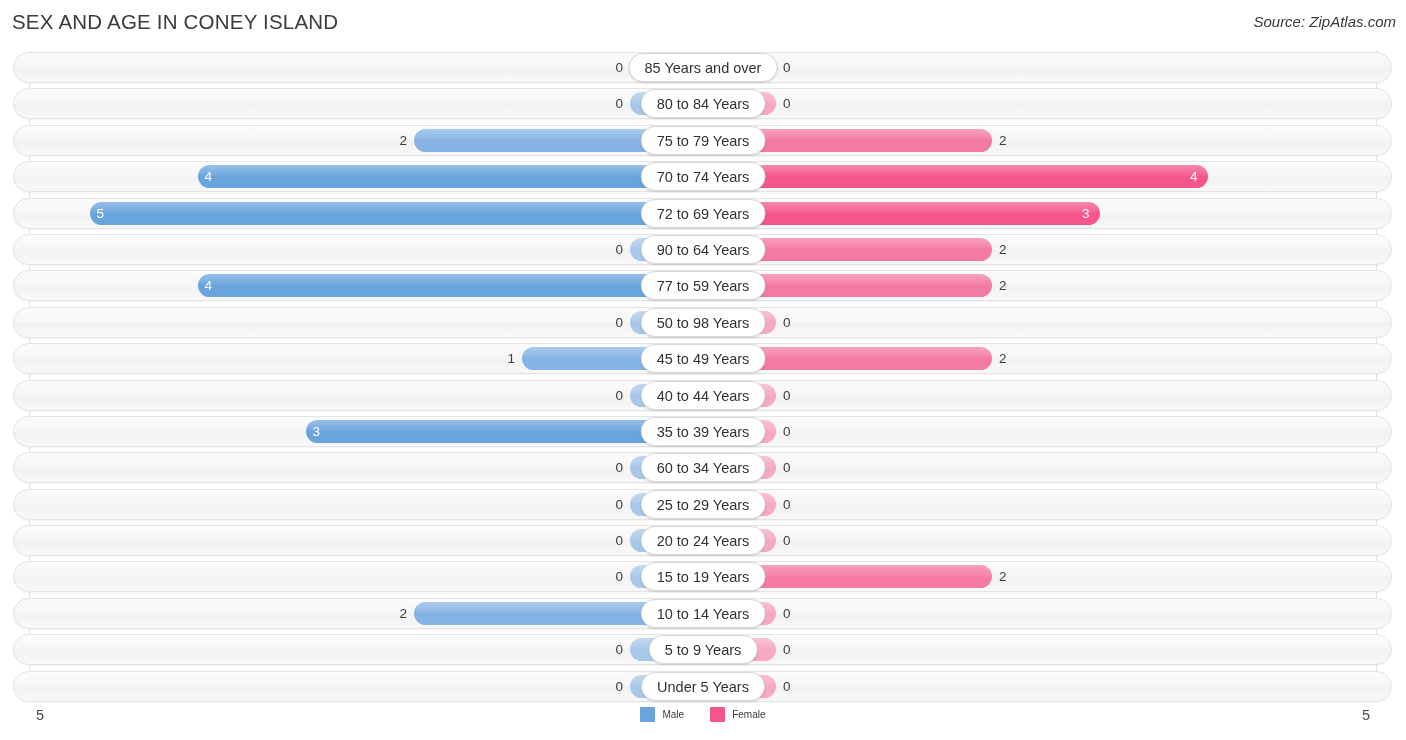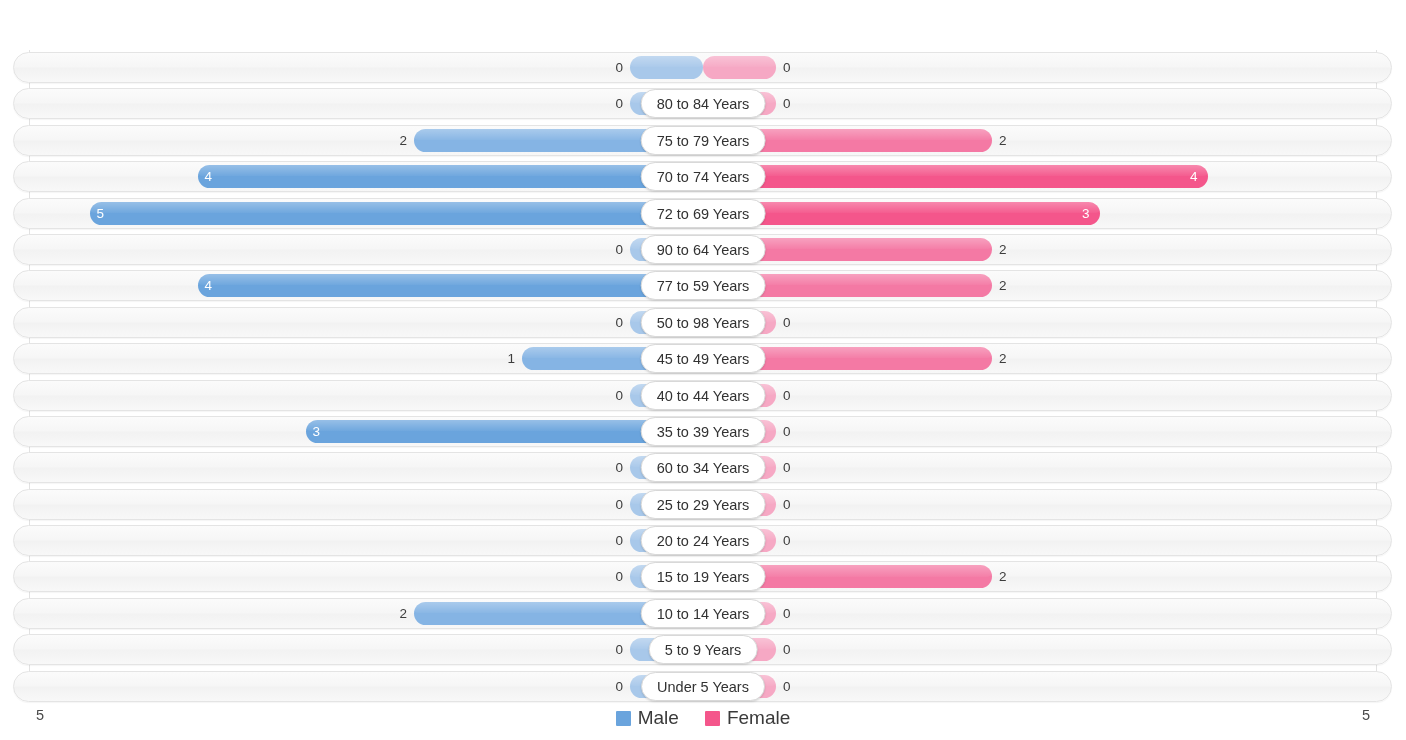--- a/index.html
+++ b/index.html
@@ -145,44 +145,49 @@
     display: flex;
     align-items: center;
     gap: 7px;
   }
   .legend-swatch {
     width: 15px; height: 15px;
     border-radius: 1px;
     display: block;
   }
   .legend-text {
-    font-size: 19px;
+    font-size: 10px;
     color: #3a3a3a;
   }
 </style>
 </head>
 <body>
 
 <div id="page">
 
+  <div id="header">
+    <div id="chart-title">SEX AND AGE IN CONEY ISLAND</div>
+    <div id="source-label">Source: ZipAtlas.com</div>
+  </div>
 
   <div id="plot">
     <div id="gridline-left"></div>
     <div id="gridline-right"></div>
     <div id="rows-container">
         <div class="row">
           <div class="track"></div>
           <div class="bar male" style="width: 73px; background: rgb(168, 200, 234);">
             <div class="bar-shine"></div>
           </div>
           <div class="bar female" style="width: 73px; background: rgb(246, 168, 196);">
             <div class="bar-shine"></div>
           </div>
           <div class="val" style="right: 783px;">0</div>
           <div class="val" style="left: 783px;">0</div>
+          <div class="age-pill">85 Years and over</div>
         </div>
         <div class="row">
           <div class="track"></div>
           <div class="bar male" style="width: 73px; background: rgb(168, 200, 234);">
             <div class="bar-shine"></div>
           </div>
           <div class="bar female" style="width: 73px; background: rgb(246, 168, 196);">
             <div class="bar-shine"></div>
           </div>
           <div class="val" style="right: 783px;">0</div>

